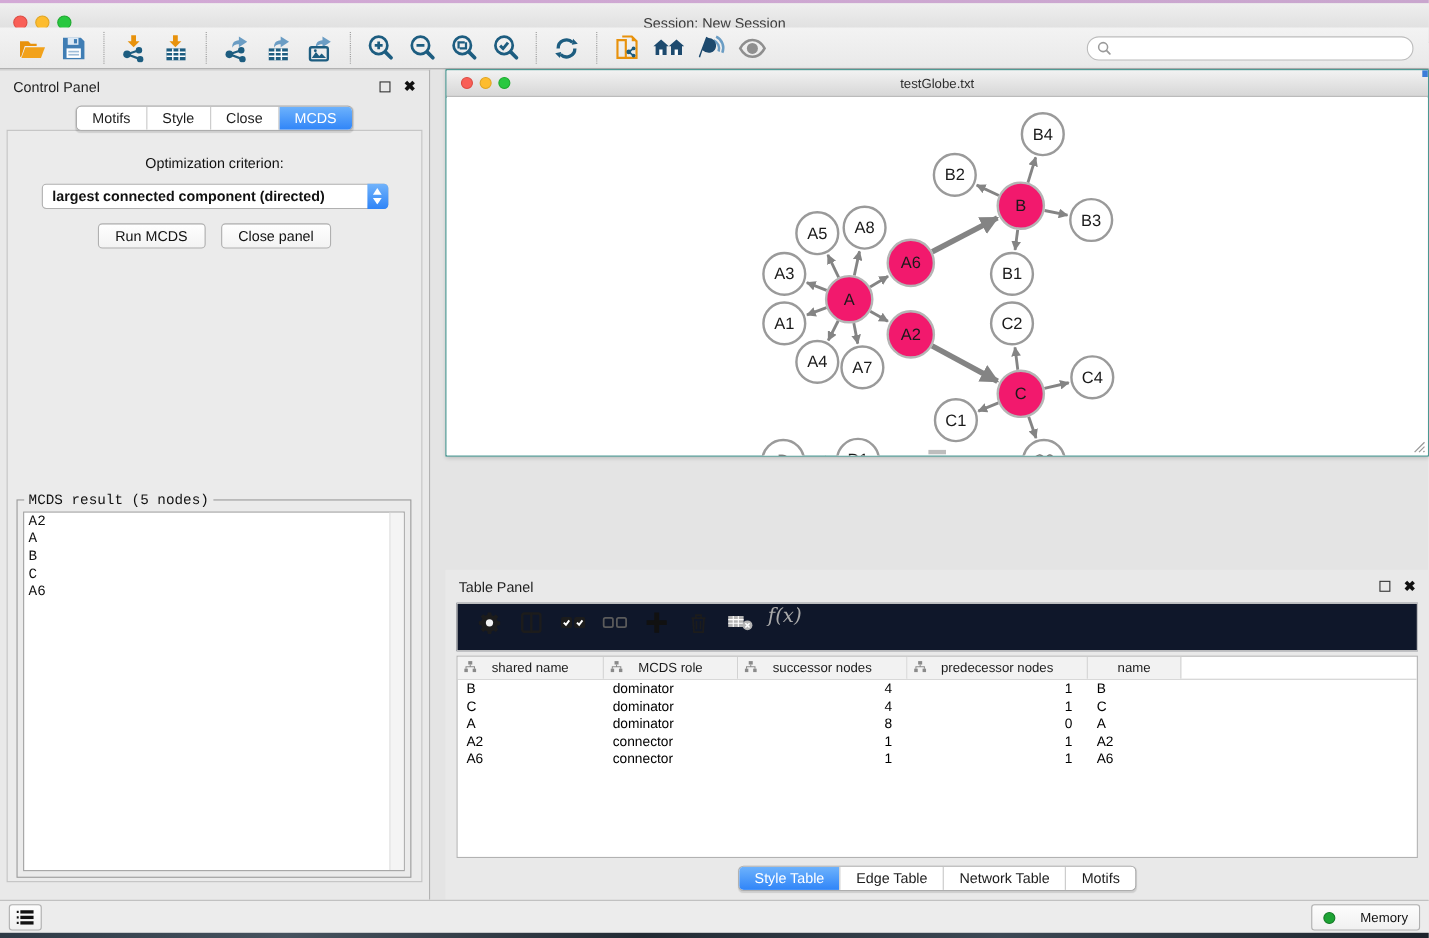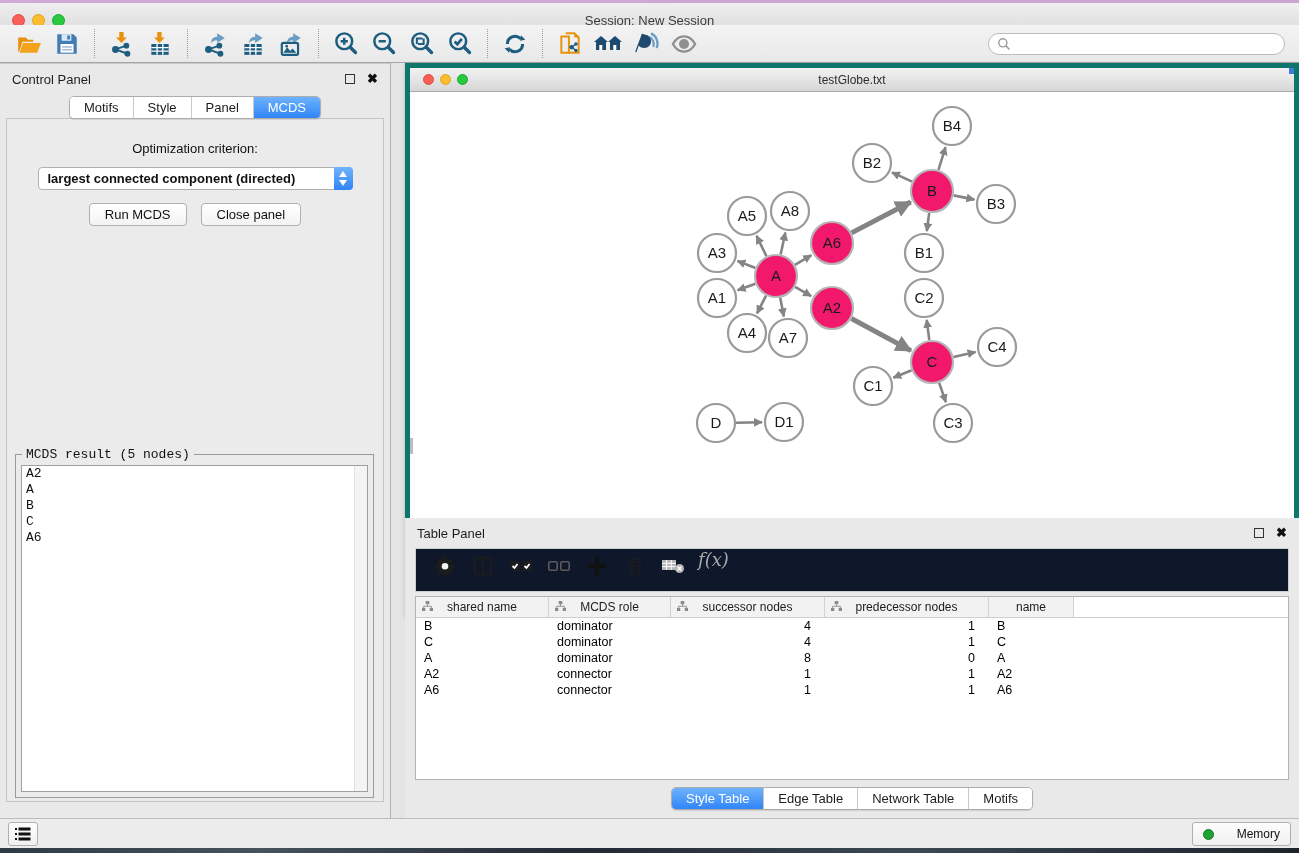--- a/index.html
+++ b/index.html
@@ -58,22 +58,22 @@
   .mac-btn { background:linear-gradient(#ffffff,#f3f3f3); border:1px solid #b0b0b0; border-radius:4px;
     font-size:13px; color:#111; padding:3px 15px; }
   .mcds-fieldset { position:absolute; left:8px; right:9px; bottom:3px; height:344px;
     border:1px solid #9a9a9a; background:#ebebeb;font-family:Liberation Mono, monospace; }
   .mcds-legend { position:absolute; top:-8px; left:6px; background:#ebebeb; padding:0 4px; font-size:13px; color:#111; }
   .mcds-list { position:absolute; left:5px; right:5px; top:10px; bottom:5px; background:#fff; border:1px solid #9f9f9f; overflow:hidden; }
   .mcds-scroll { position:absolute; top:0; bottom:0; right:0; width:13px; background:#f4f4f4; border-left:1px solid #e0e0e0; }
   .mcds-item { font-size:13px; color:#111; line-height:16px; padding-left:4px; }
 
   
-  .net-window { position:absolute; left:405px; top:63px; width:894px; height:553px;
-    background:#fff; border:5px solid #0f766e; box-shadow:0 1px 4px rgba(0,0,0,.18); }
+  .net-window { position:absolute; left:405px; top:63px; width:894px; height:352px;
+    background:#fff; border:1px solid #0f766e; box-shadow:0 1px 4px rgba(0,0,0,.18); }
   .net-titlebar { height:24px; background:linear-gradient(#f2f2f2,#d7d7d7); border-bottom:1px solid #ababab;
     display:flex; align-items:center; position:relative; }
   .net-titlebar .lights { margin-left:13px; gap:6px; }
   .net-titlebar .light { width:11px; height:11px; }
   .net-title { position:absolute; left:0; right:0; text-align:center; font-size:12px; color:#2e2e2e; }
   .net-canvas { position:absolute; left:0; top:25px; right:0; bottom:0; background:#fff; overflow:hidden; }
   .corner-accent { position:absolute; right:0; top:0; width:5px; height:6px; background:#3b7dd8; }
   .vthumb { position:absolute; left:0; top:345px; width:3px; height:16px; background:#bdbdbd; }
   .hthumb { position:absolute; left:438px; bottom:1px; width:16px; height:4px; background:#bdbdbd; }
   .resize-grip { position:absolute; right:2px; bottom:2px; width:14px; height:14px; }
@@ -263,21 +263,21 @@
     <div class="panel-header">
       <span>Control Panel</span>
       <span class="spacer"></span>
       <span class="win-float"></span>
       <span class="win-close">✖</span>
     </div>
     <div class="tabs-row">
       <div class="segmented" id="cp-tabs">
           <span class="seg">Motifs</span>
           <span class="seg">Style</span>
-          <span class="seg">Panel</span>
+          <span class="seg">Close</span>
           <span class="seg active">MCDS</span>
         </div>
     </div>
     <div class="cp-box">
       <div class="opt-label">Optimization criterion:</div>
       <div class="dd-row">
         <div class="dropdown">
           <span class="dd-text">largest connected component (directed)</span>
           <span class="dd-spin">
             <svg width="10" height="7" viewBox="0 0 10 7">

